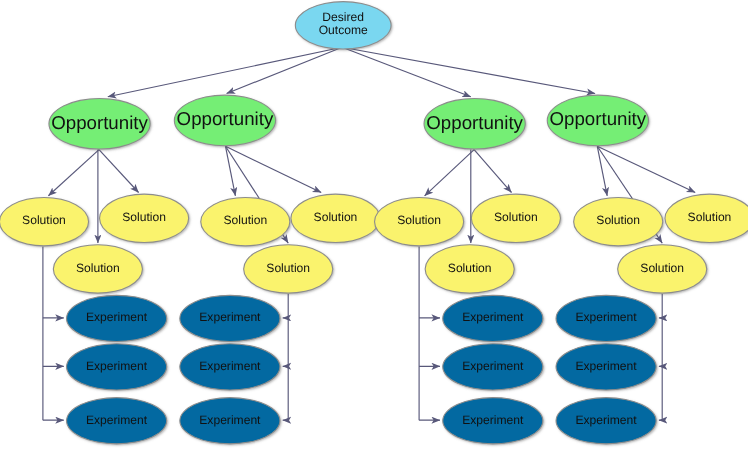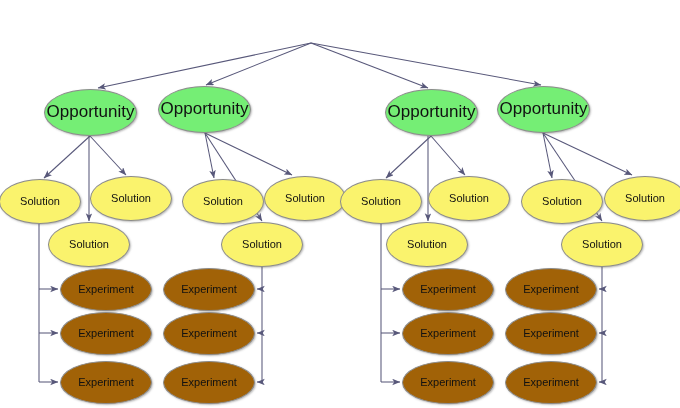--- a/index.html
+++ b/index.html
@@ -41,21 +41,21 @@
   }
   .n-opportunity{
     background:#75ee75;
     font-size:17px;
   }
   .n-solution{
     background:#faf36d;
     font-size:11px;
   }
   .n-experiment{
-    background:#a16207;
+    background:#0369a1;
     font-size:11px;
   }
 </style>
 </head>
 <body>
 
 <div id="canvas">
 
   <svg id="edges" viewBox="0 0 680 408" width="680" height="408">
     <defs>
@@ -92,20 +92,26 @@
         <line x1="381" y1="289" x2="400" y2="289" marker-end="url(#ah)"></line>
         <line x1="381" y1="333" x2="400" y2="333" marker-end="url(#ah)"></line>
         <line x1="381" y1="382" x2="400" y2="382" marker-end="url(#ah)"></line>
         <line x1="602" y1="267" x2="602" y2="382"></line>
         <line x1="602" y1="289" x2="599" y2="289" marker-end="url(#ah)"></line>
         <line x1="602" y1="333" x2="599" y2="333" marker-end="url(#ah)"></line>
         <line x1="602" y1="382" x2="599" y2="382" marker-end="url(#ah)"></line>
       </g>
   </svg>
 
+  <div class="node n-outcome" style="left:268px;top:1px;width:88px;height:44px;">
+    <div>
+      <span>Desired</span>
+      <span>Outcome</span>
+    </div>
+  </div>
 
   <div class="node n-opportunity" style="left:44px;top:89px;width:93px;height:47px;">
     <span>Opportunity</span>
   </div>
   <div class="node n-opportunity" style="left:158px;top:86px;width:93px;height:47px;">
     <span>Opportunity</span>
   </div>
   <div class="node n-opportunity" style="left:385px;top:89px;width:93px;height:47px;">
     <span>Opportunity</span>
   </div>

